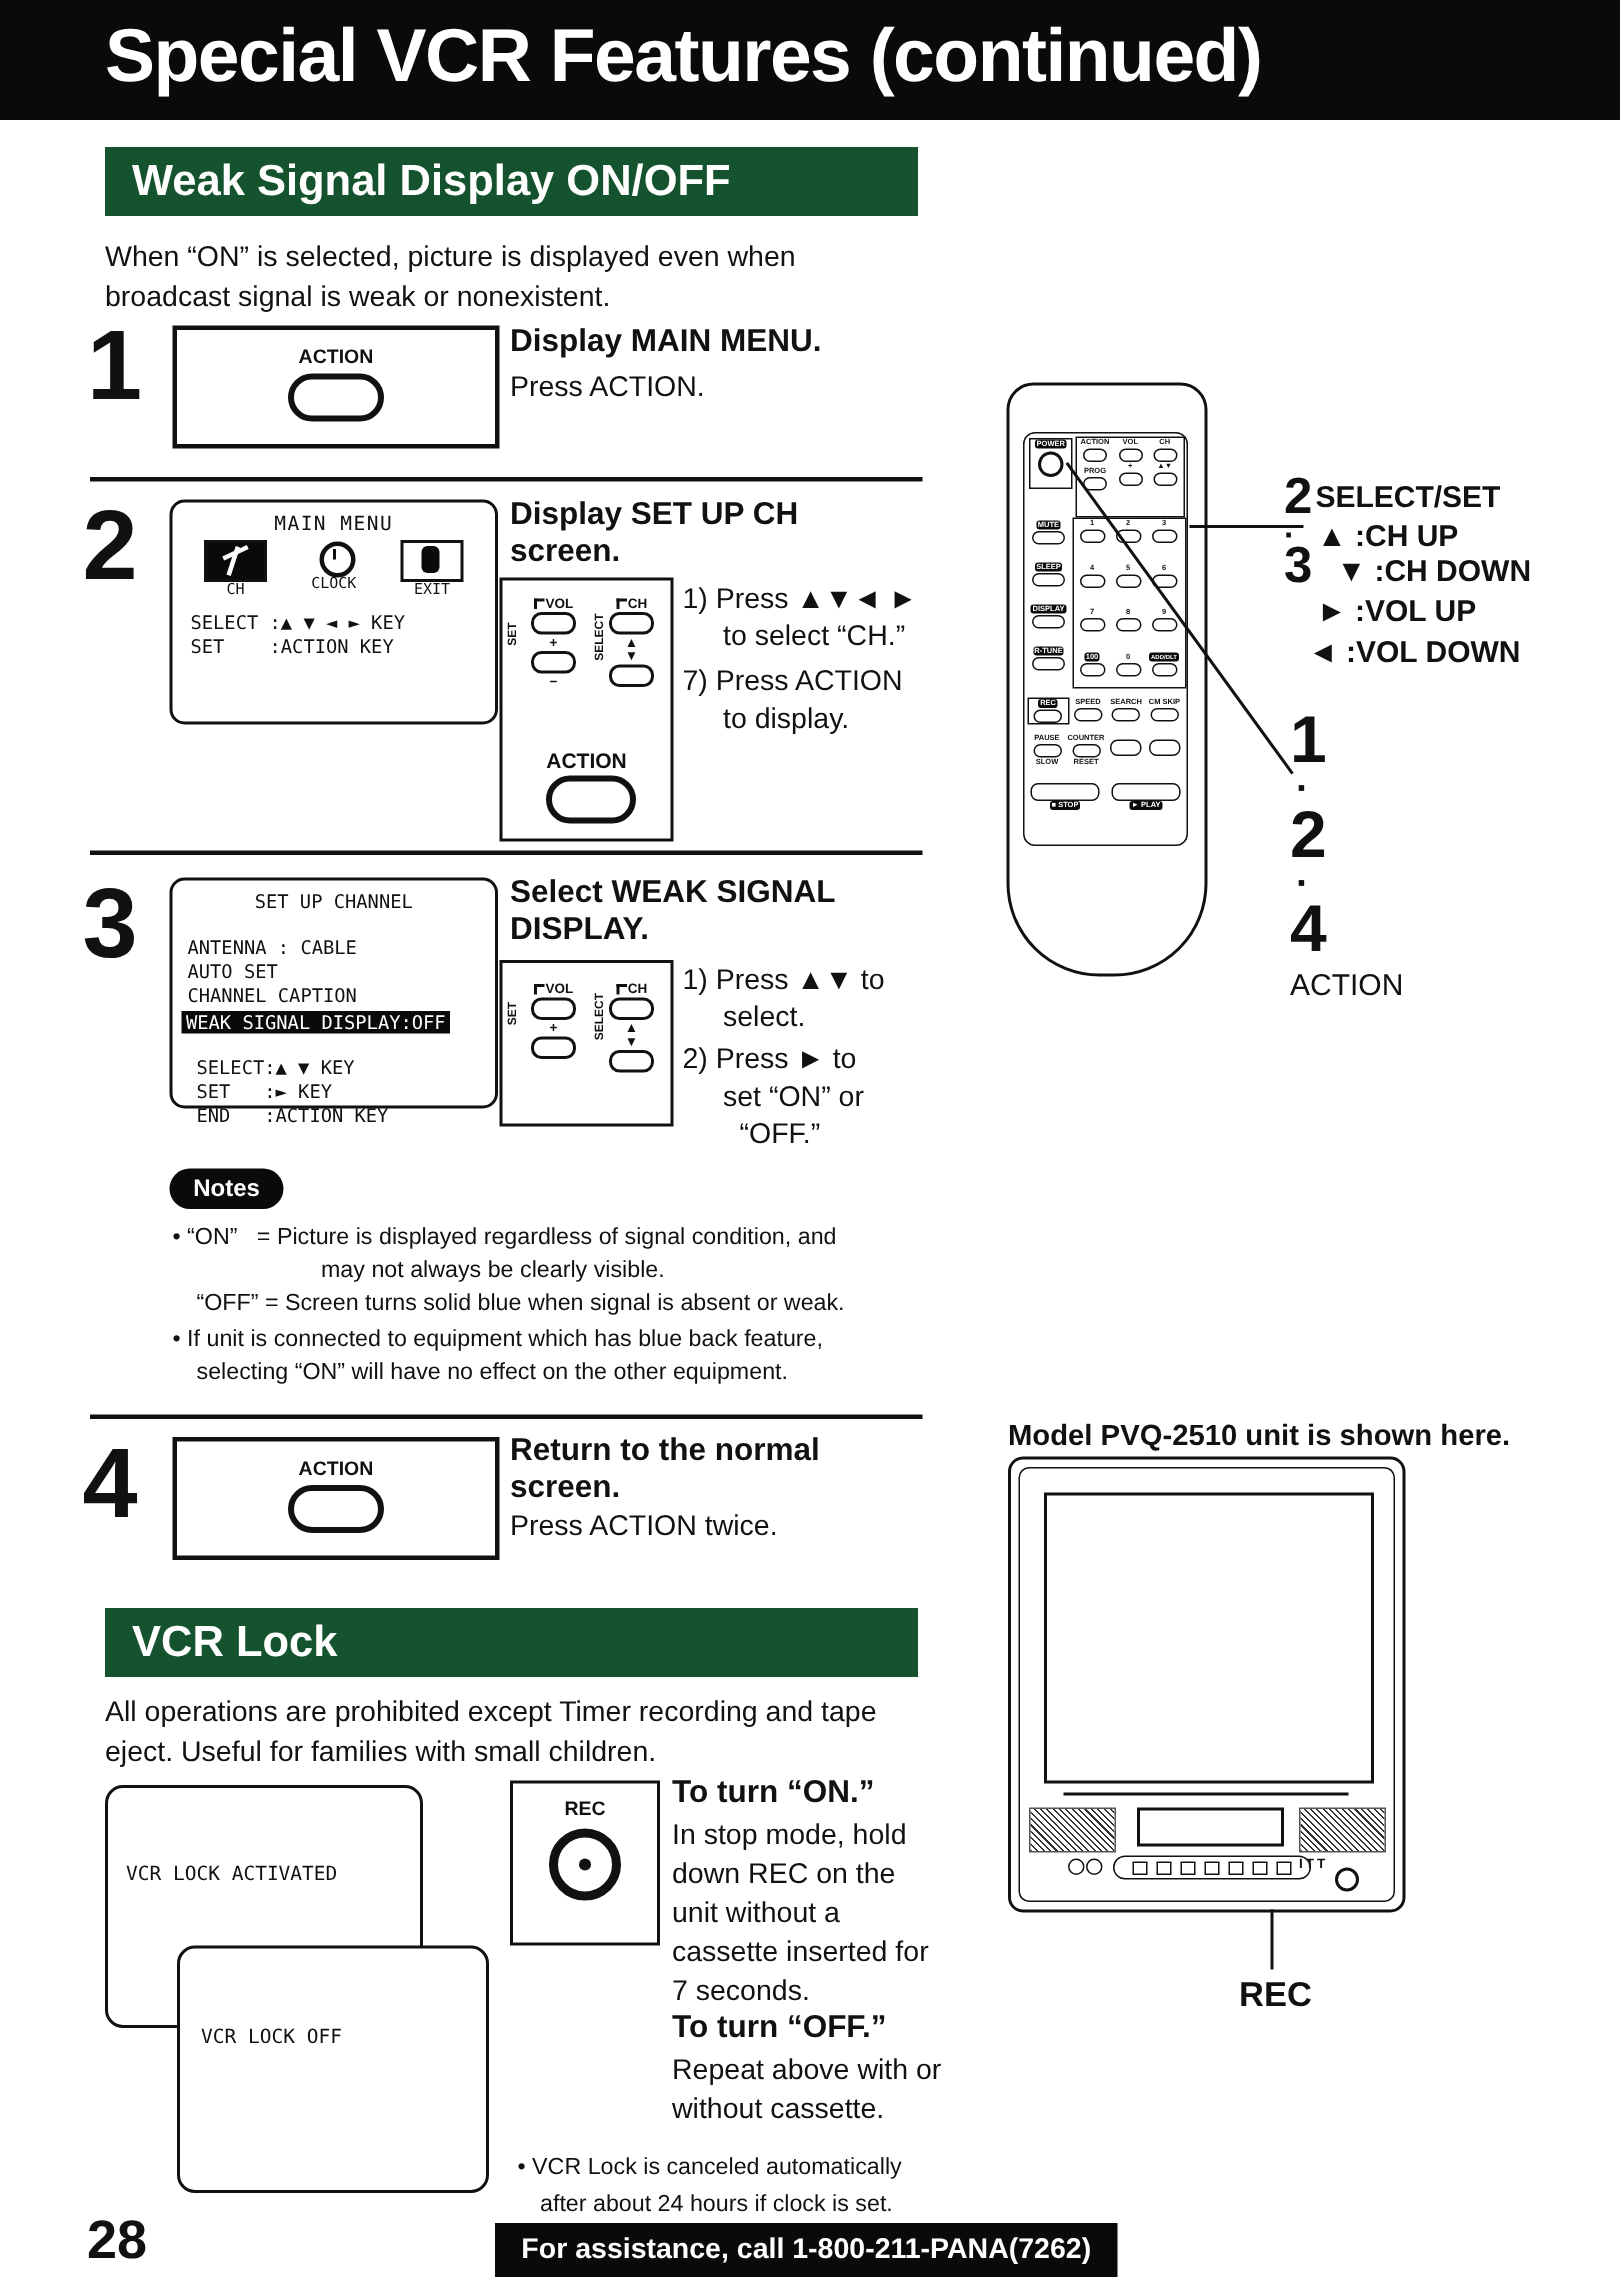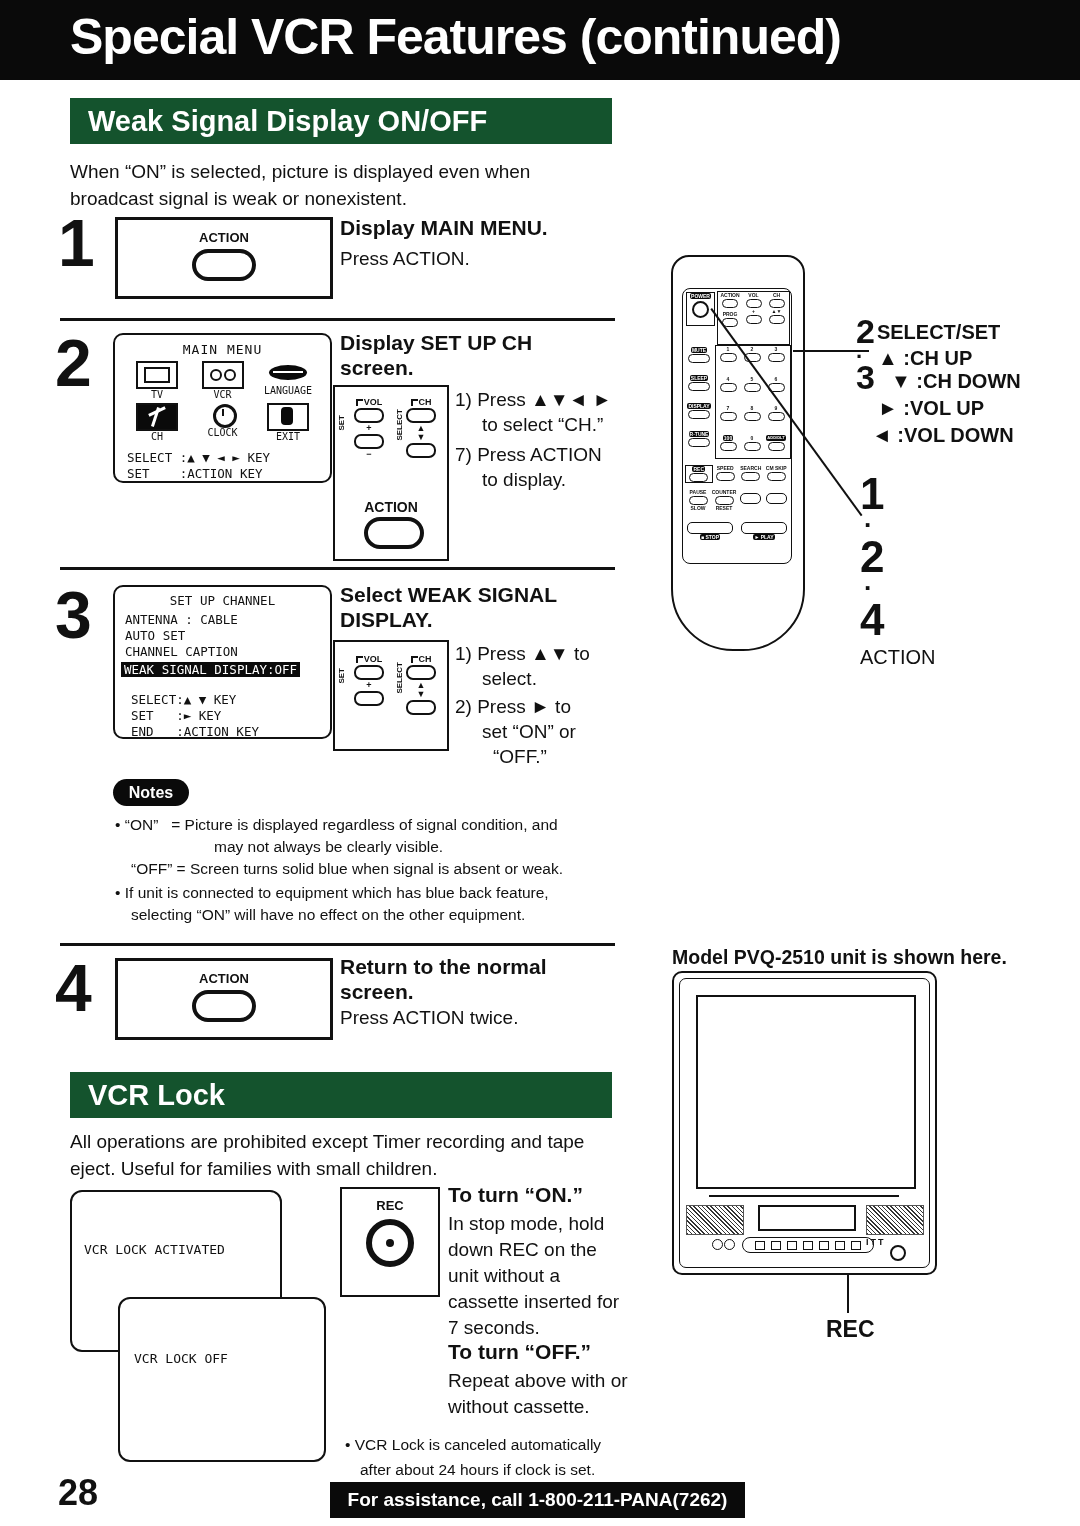--- a/index.html
+++ b/index.html
@@ -57,42 +57,20 @@
   <div class="oval" style="width:56px;height:24px;margin:4px auto 0"></div>
 </div>
 <div class="abs h2t" style="left:340px;top:216px">Display MAIN MENU.</div>
 <div class="abs body19" style="left:340px;top:248px">Press ACTION.</div>
 
 <div class="abs hr" style="left:60px;top:318px;width:555px"></div>
 
 <div class="abs stepnum" style="left:55px;top:330px">2</div>
 <div class="abs scr" style="left:113px;top:333px;width:215px;height:146px">
   <div style="text-align:center;font-size:13px;margin-top:7px;letter-spacing:1px">MAIN MENU</div>
-  <div style="display:flex;justify-content:space-between;padding:4px 10px 0">
-    <div class="icell">
-      <div class="ibox">
-          <div style="position:absolute;left:6px;top:4px;width:22px;height:12px;border:2px solid #111"></div>
-        </div>
-      <div class="ilab">TV</div>
-    </div>
-    <div class="icell">
-      <div class="ibox">
-        <div style="position:absolute;left:6px;top:6px;width:8px;height:8px;border:2px solid #111;border-radius:50%"></div>
-        <div style="position:absolute;left:20px;top:6px;width:8px;height:8px;border:2px solid #111;border-radius:50%"></div>
-      </div>
-      <div class="ilab">VCR</div>
-    </div>
-    <div class="icell">
-      <div class="ibox" style="border:none">
-        <div style="position:absolute;left:0px;top:4px;width:38px;height:15px;background:#0a0a0a;border-radius:50%"></div>
-        <div style="position:absolute;left:4px;top:10px;width:30px;height:2px;background:#fff"></div>
-      </div>
-      <div class="ilab">LANGUAGE</div>
-    </div>
-  </div>
   <div style="display:flex;justify-content:space-between;padding:3px 10px 0">
     <div class="icell">
       <div class="ibox iboxinv">
         <div style="position:absolute;left:16px;top:2px;width:3px;height:20px;background:#fff;transform:rotate(18deg)"></div>
         <div style="position:absolute;left:10px;top:5px;width:18px;height:3px;background:#fff;transform:rotate(-25deg)"></div>
       </div>
       <div class="ilab">CH</div>
     </div>
     <div class="icell">
       <div class="ibox" style="border:none">
@@ -138,21 +116,21 @@
 <div class="abs body19" style="left:455px;top:389px">1) Press ▲▼◄ ►</div>
 <div class="abs body19" style="left:482px;top:414px">to select “CH.”</div>
 <div class="abs body19" style="left:455px;top:444px">7) Press ACTION</div>
 <div class="abs body19" style="left:482px;top:469px">to display.</div>
 
 <div class="abs hr" style="left:60px;top:567px;width:555px"></div>
 
 <div class="abs stepnum" style="left:55px;top:582px">3</div>
 <div class="abs scr" style="left:113px;top:585px;width:215px;height:150px">
   <div style="text-align:center;font-size:12.5px;margin-top:6px">SET UP CHANNEL</div>
-  <div class="mline" style="margin:4px 0 0 10px">ANTENNA : CABLE</div>
+  <div class="mline" style="margin:16px 0 0 10px">ANTENNA : CABLE</div>
   <div class="mline" style="margin:1px 0 0 10px">AUTO SET</div>
   <div class="mline" style="margin:1px 0 0 10px">CHANNEL CAPTION</div>
   <div class="mline inv" style="margin:1px 0 0 6px;display:inline-block;padding:0 3px">WEAK SIGNAL DISPLAY:OFF</div>
   <div class="mline" style="margin:14px 0 0 16px">SELECT:▲ ▼ KEY</div>
   <div class="mline" style="margin:1px 0 0 16px">SET   :► KEY</div>
   <div class="mline" style="margin:1px 0 0 16px">END   :ACTION KEY</div>
 </div>
 
 <div class="abs h2t" style="left:340px;top:583px">Select WEAK SIGNAL</div>
 <div class="abs h2t" style="left:340px;top:608px">DISPLAY.</div>

